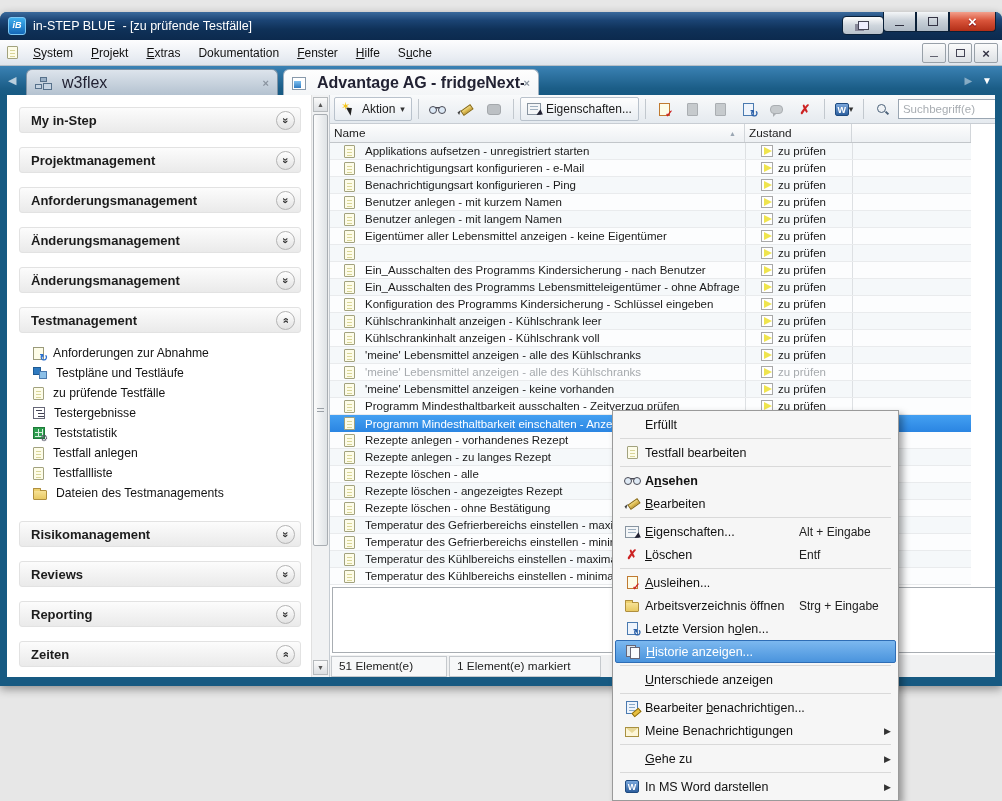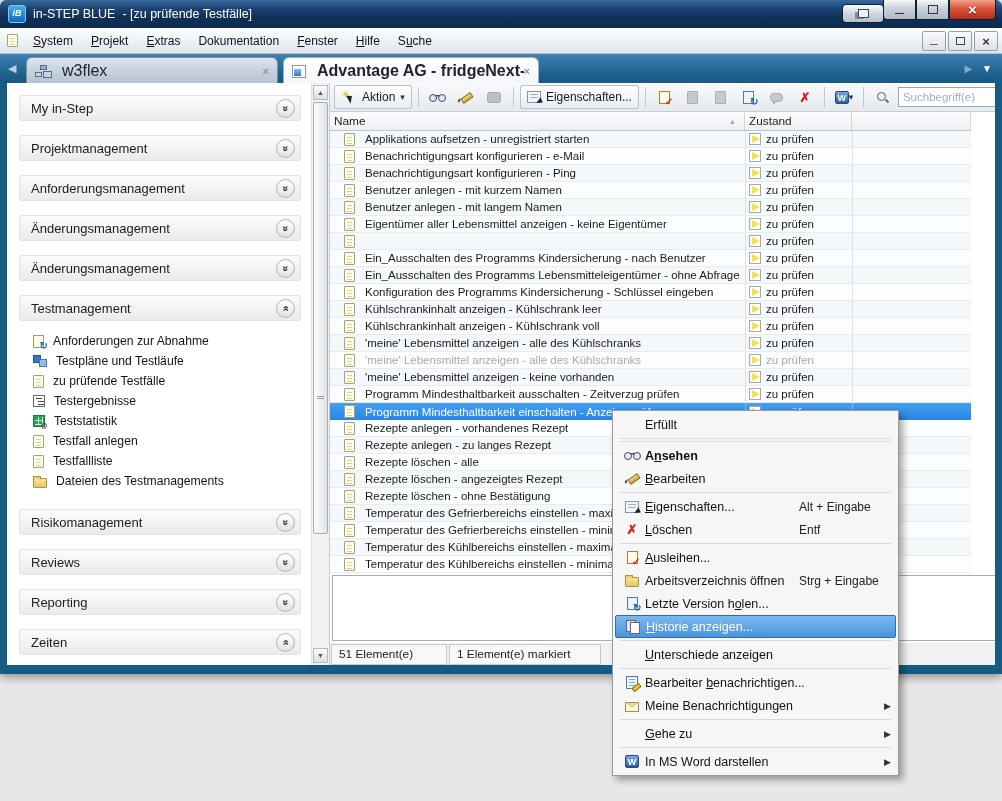--- a/index.html
+++ b/index.html
@@ -1,20 +1,20 @@
 <!DOCTYPE html>
 <html><head>
 <meta charset="utf-8">
 <style>
   html,body{margin:0;padding:0}
   body{width:1002px;height:801px;overflow:hidden;background:#e7e7e7;
        font-family:"Liberation Sans",sans-serif;font-size:12px;color:#1a1a1a;position:relative}
   u{text-decoration:underline}
   
-  .window{position:absolute;left:0;top:0;width:1002px;height:674px;background:#175a82;
+  .window{position:absolute;left:0;top:12px;width:1002px;height:674px;background:#175a82;
           border-radius:7px 7px 0 0;box-shadow:0 3px 10px rgba(0,0,0,.4)}
   .titlebar{height:28px;border-radius:7px 7px 0 0;display:flex;align-items:center;
             background:linear-gradient(180deg,#3a6a9c 0,#1b4474 30%,#0f3158 62%,#0c2a4e);position:relative}
   .logo{width:16px;height:16px;margin:0 7px 0 8px;border-radius:3px;border:1px solid #7cc8f4;
         background:linear-gradient(180deg,#3fb0ee,#1468b8);color:#fff;font-weight:bold;font-style:italic;
         font-size:9px;text-align:center;line-height:15px;flex:none}
   .title-text{color:#fff;font-size:12.5px;white-space:pre}
   .tb-pill{position:absolute;right:118px;top:4px;width:40px;height:17px;border-radius:4px;
            border:1px solid #0a2038;background:linear-gradient(#fdfdfd,#cfd6dd 50%,#b9c2cb);display:flex;align-items:center;justify-content:center}
   .pill-glyph{width:9px;height:7px;border:1px solid #445;background:#eef;box-shadow:-4px 2px 0 -1px #889}
@@ -47,21 +47,21 @@
   .tclose{color:#8a94a0;font-size:11px;flex:none}
   .tclose::after{content:"×";font-weight:bold}
   .tsr{position:absolute;right:10px;top:9px;color:#fff;font-size:10px;display:flex;gap:10px}
   .tsr .dim{color:rgba(255,255,255,.45)}
   
   .content{position:absolute;left:7px;right:7px;top:83px;bottom:9px;background:#fff;display:flex;overflow:hidden}
   
   .sidebarwrap{width:304px;flex:none;background:#fff;padding:12px 10px 0 12px;box-sizing:border-box;overflow:hidden}
   .shead{height:26px;margin-bottom:14px;border:1px solid #e2e2e2;border-radius:3px;
          background:linear-gradient(#fcfcfc,#eaeaea);display:flex;align-items:center;justify-content:space-between;padding:0 5px 0 11px;box-sizing:border-box}
-  .stitle{font-weight:normal;font-size:13px;color:#1c1c1c}
+  .stitle{font-weight:bold;font-size:13px;color:#1c1c1c}
   .chev{width:17px;height:17px;border-radius:50%;border:1px solid #b4b4b4;background:linear-gradient(#fff,#e2e2e2);
         display:flex;align-items:center;justify-content:center;flex:none}
   .chev-g{display:block;transform:rotate(90deg);font-weight:bold;font-size:11px;color:#333;line-height:11px}
   .chev.up .chev-g{transform:rotate(-90deg)}
   .sitems{margin:-4px 0 18px 14px}
   .sitem{height:20px;display:flex;align-items:center;gap:9px;color:#141414;font-size:12.2px;white-space:nowrap}
   
   .sbar{width:17px;flex:none;background:#f1f2f3;border-left:1px solid #e0e0e0;position:relative}
   .sb-up,.sb-dn{position:absolute;left:1px;right:1px;height:15px;background:linear-gradient(#fafafa,#dcdfe2);border:1px solid #b6babd;color:#555;font-size:7px;text-align:center;line-height:14px;box-sizing:border-box}
   .sb-up{top:2px}.sb-dn{bottom:2px}
@@ -90,21 +90,21 @@
   .c-name{width:415px;flex:none}
   .c-state{width:107px;flex:none}
   .c-extra{flex:1}
   .sort-icon{margin-left:auto;font-size:7px;color:#9aa6b2;padding-right:4px}
   .sort-icon::after{content:"▲"}
   #rows{height:442px;overflow:hidden;width:641px}
   .row{height:17px;display:flex;align-items:center;border-bottom:1px solid #e9ebed;background:#fcfdfe;box-sizing:border-box}
   .row:nth-child(odd){background:#f5f8fa}
   .row .cell{display:flex;align-items:center;height:100%;box-sizing:border-box;overflow:hidden;white-space:nowrap}
   .row .c-name{padding-left:14px;gap:10px}
-  .row .c-state{border-left:1px solid #dde0e3;padding-left:3px;gap:5px}
+  .row .c-state{border-left:1px solid #dde0e3;padding-left:15px;gap:5px}
   .row .c-extra{border-left:1px solid #dde0e3}
   .rtxt{font-size:11.5px}
   .row.disabled .rtxt{color:#a6aaae}
   .row.selected{background:linear-gradient(#44a0f2,#2a85e2);border-bottom:none}
   .row.selected .rtxt{color:#fff}
   .row.selected .c-state,.row.selected .c-extra{border-left-color:rgba(255,255,255,.35)}
   
   .detail{height:64px;margin:2px 2px 0 2px;border:1px solid #a8adb2;background:#fff}
   .statusbar{height:21px;margin-top:2px;background:#f0f1f2;display:flex;gap:2px;padding:1px 0 0 1px}
   .scell{border:1px solid #c5c9cd;background:#f7f8f9;line-height:18px;padding:0 7px;font-size:11.8px;color:#222;box-sizing:border-box}
@@ -710,20 +710,27 @@
   </div>
 </div>
 
 <div class="ctxmenu" id="ctx">
     <div class="citem">
       <span class="cicon"></span>
       <span class="clabel">Erfüllt</span>
       <span class="cshort"></span>
     </div>
     <div class="csep"></div>
+    <div class="citem">
+      <span class="cicon">
+        <span class="icn i-doc"></span>
+      </span>
+      <span class="clabel">Testfall bearbeiten</span>
+      <span class="cshort"></span>
+    </div>
     <div class="csep"></div>
     <div class="citem bold">
       <span class="cicon">
         <span class="icn i-glasses"></span>
       </span>
       <span class="clabel">A<u>n</u>sehen</span>
       <span class="cshort"></span>
     </div>
     <div class="citem">
       <span class="cicon">

